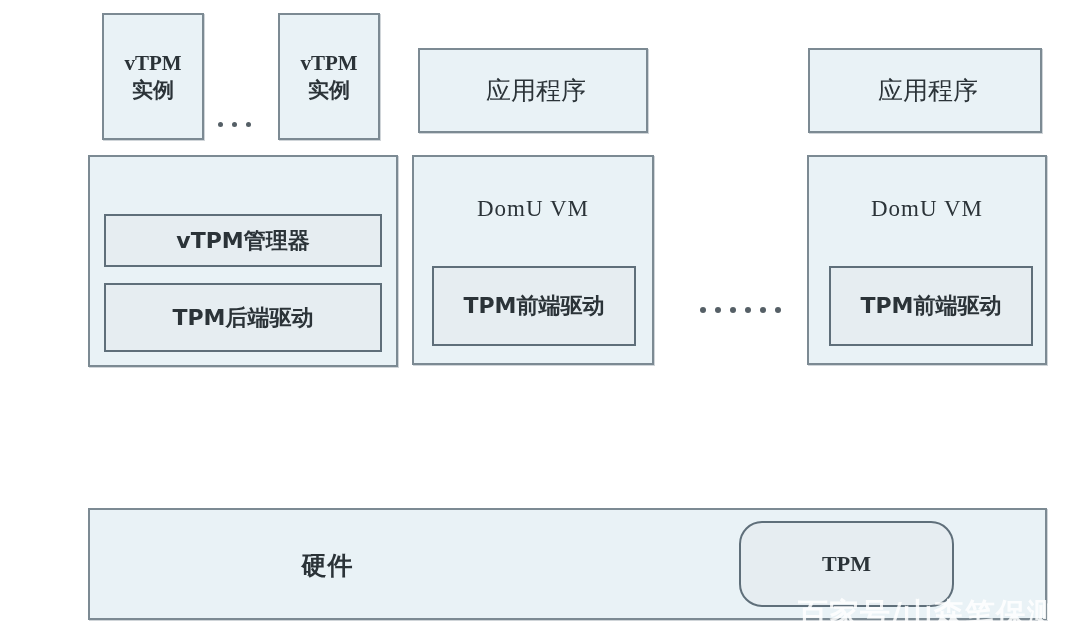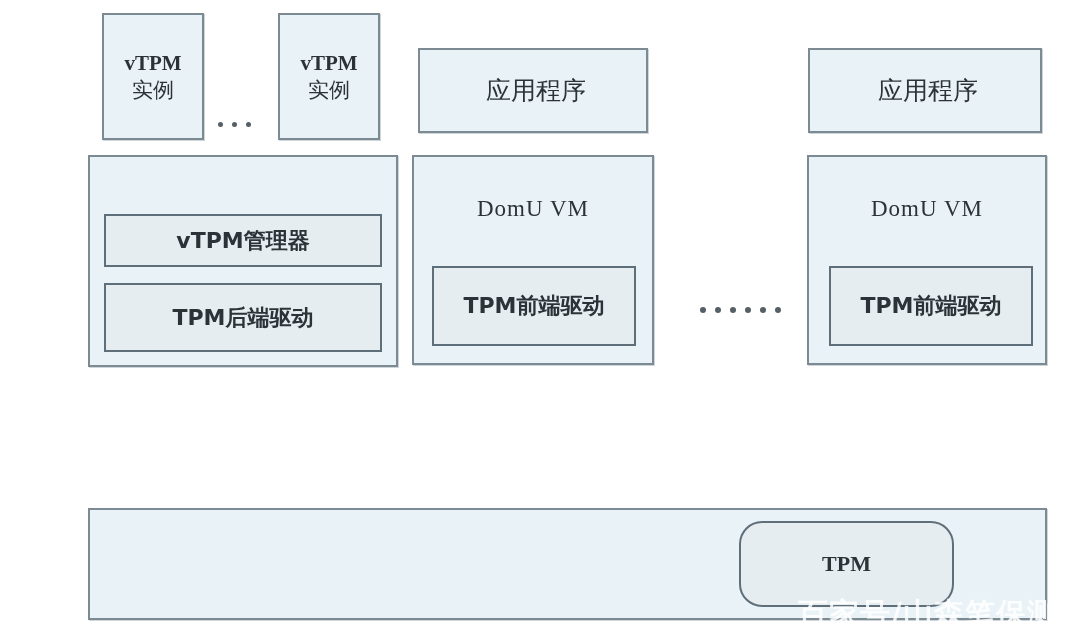--- a/index.html
+++ b/index.html
@@ -49,21 +49,21 @@
     position: absolute;
     left: 0;
     right: 0;
     text-align: center;
     color: #2b3338;
     letter-spacing: 1px;
   }
 
   .cjk {
     font-family: "DejaVu Sans", "Liberation Sans", sans-serif;
-    font-weight: 400;
+    font-weight: 700;
   }
 
   
   .t-vtpm     { font-size: 21px; font-weight: 700; }
   .t-app      { font-size: 25px; font-weight: 400; padding-left: 6px; }
   .t-vmtitle  { font-size: 23px; }
   .t-inner    { font-size: 22px; font-weight: 700; }
   .t-layer    { font-size: 27px; font-weight: 700; }
   .t-hw       { font-size: 25px; font-weight: 700; }
   .t-tpm      { font-size: 22px; font-weight: 700; }
@@ -156,20 +156,21 @@
 
   <div class="box vm" style="left:795px; top:155px; width:240px; height:210px;">
     <div class="vm-title t-vmtitle" style="top:38px;">DomU  VM</div>
     <div class="box inner t-inner cjk" style="left:20px; top:109px; width:204px; height:80px;">
       <span>TPM前端驱动</span>
     </div>
   </div>
 
 
   <div class="box vm" style="left:76px; top:508px; width:959px; height:112px;">
+    <div class="vm-title t-hw cjk" style="top:40px; left:0; right:480px;">硬件</div>
     <div class="box inner t-tpm" style="left:649px; top:11px; width:215px; height:86px;border-radius:23px;">
       <span>TPM</span>
     </div>
   </div>
 
   <div class="watermark" style="left:786px; top:594px;">百家号/山森笔保测</div>
 
 </div>
 
 </body></html>

